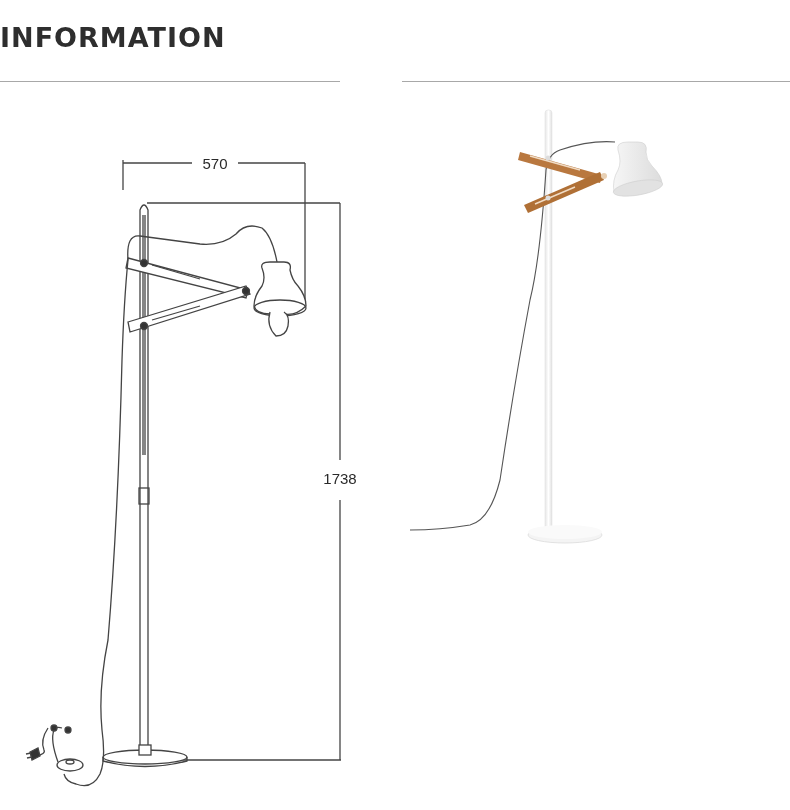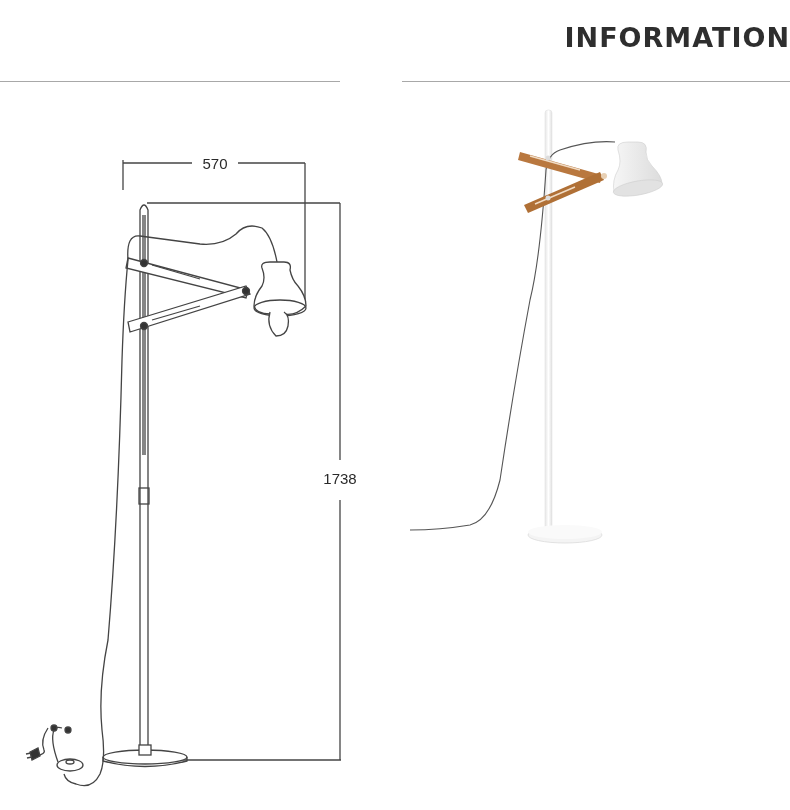--- a/index.html
+++ b/index.html
@@ -1,18 +1,18 @@
 <!DOCTYPE html>
 <html><head>
 <meta charset="utf-8">
 <style>
   html, body { margin:0; padding:0; background:#ffffff; }
   body { width:790px; height:810px; position:relative; overflow:hidden;
          font-family:"Liberation Sans", sans-serif; }
-  .title { position:absolute; left:0; width:790px; top:22px; text-align:right;
+  .title { position:absolute; left:0; width:790px; top:22px; text-align:left;
            font-family:"DejaVu Sans", sans-serif; font-weight:bold; font-size:27px;
            letter-spacing:1px; color:#2e2e2e; }
   .rule { position:absolute; top:81px; height:1px; background:#a8a8a8; }
   svg { position:absolute; left:0; top:0; }
   .dim-label { font-family:"Liberation Sans", sans-serif; font-size:15px; fill:#2a2a2a; }
 </style>
 </head>
 <body>
 
 <div class="title">INFORMATION</div>

